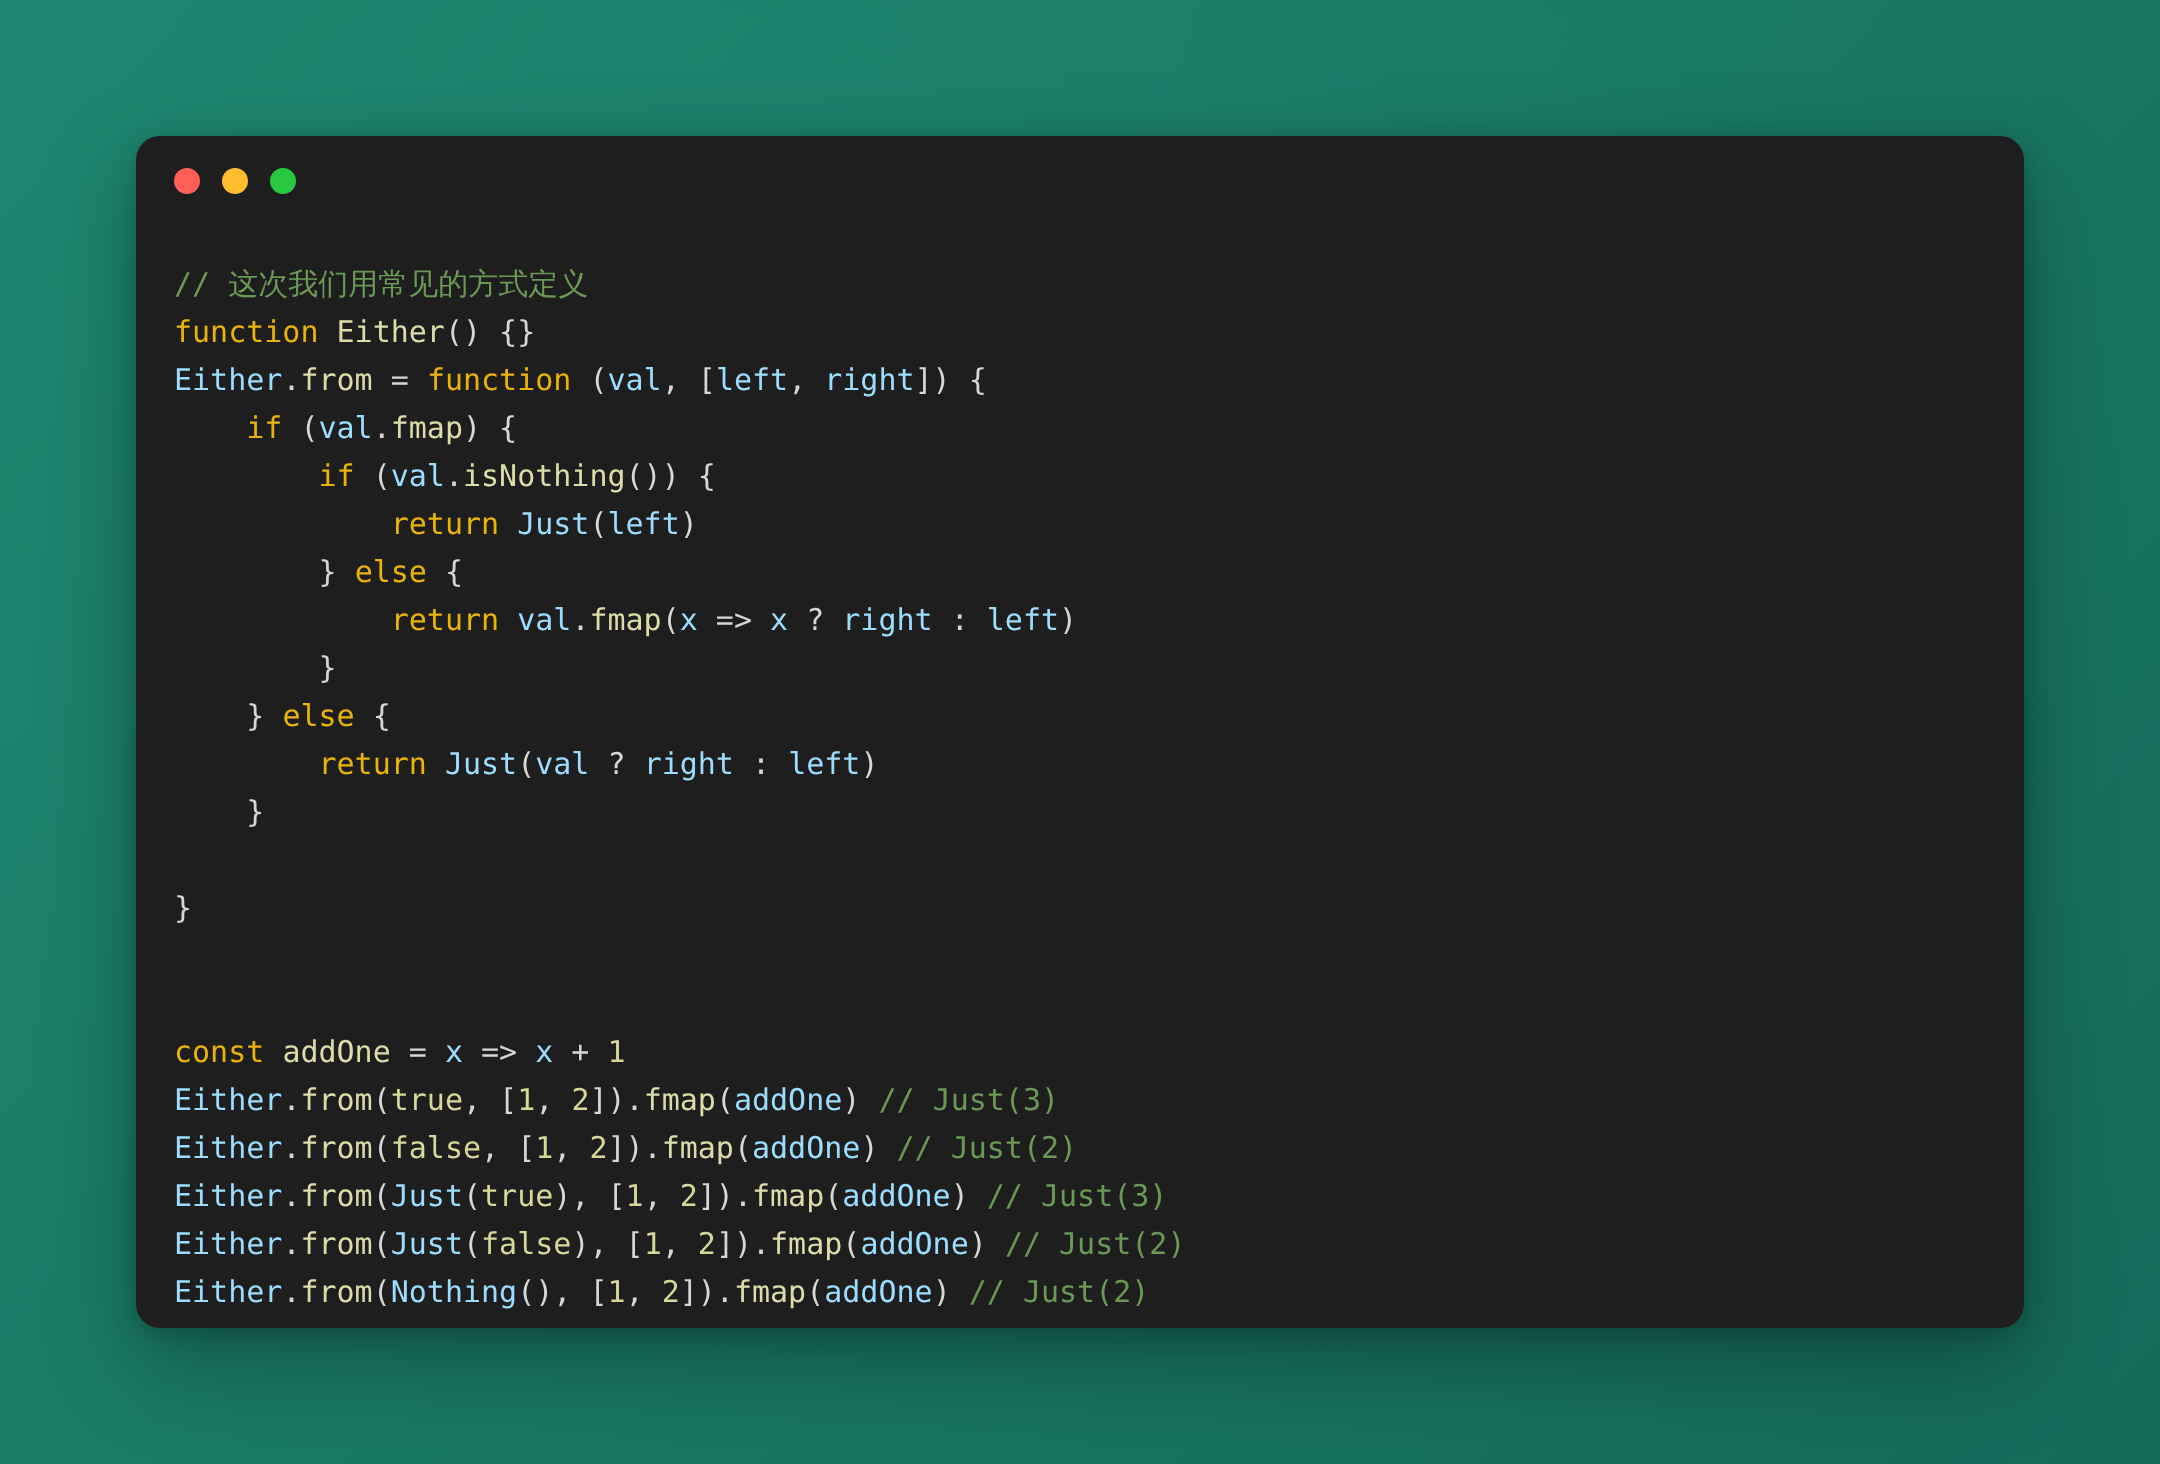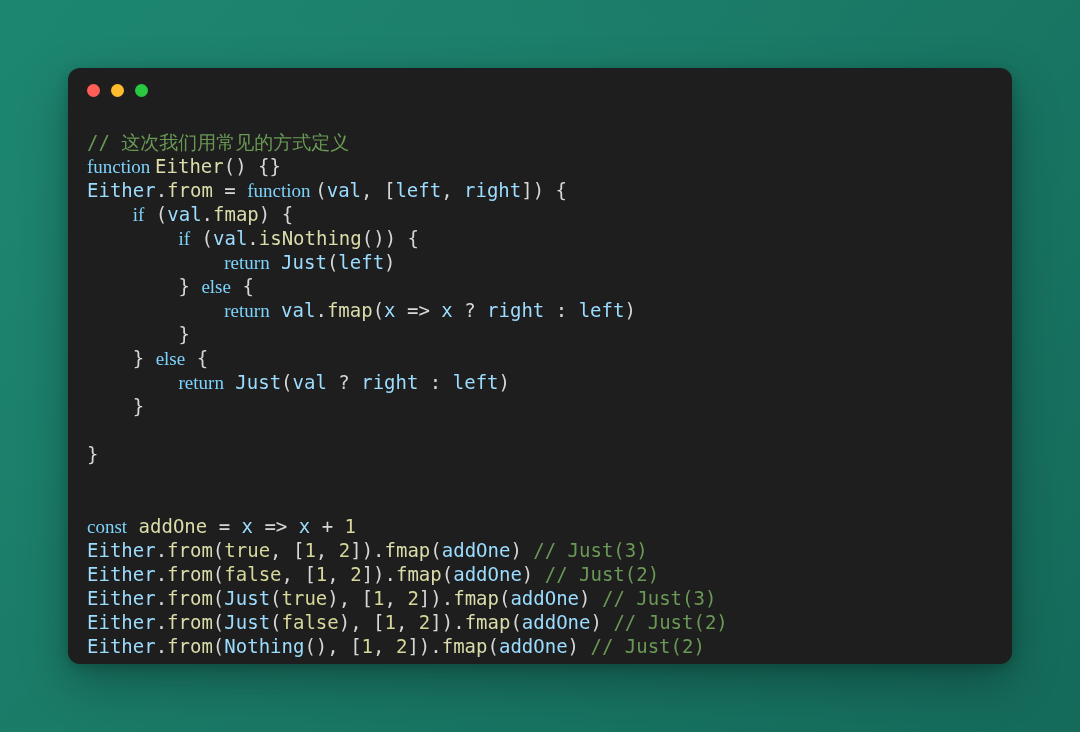--- a/index.html
+++ b/index.html
@@ -45,32 +45,32 @@
     width: 13px;
     height: 13px;
     border-radius: 50%;
     margin-right: 11px;
     display: block;
   }
 
   #code {
     padding: 18px 0 0 19px;
     font-family: "DejaVu Sans Mono", monospace;
-    font-size: 19px;
+    font-size: 15px;
     line-height: 24px;
     white-space: pre;
     color: #d4d4d4;
   }
   .line { height: 24px; }
   .line.blank { height: 24px; }
 
   .tok { white-space: pre; }
   .c-plain   { color: #d6d6d6; }
   .c-comment { color: #6a9955; }
-  .c-keyword { color: #7dd3fc; font-family: Liberation Serif, serif; }
+  .c-keyword { color: #eab308; }
   .c-func    { color: #dcdcaa; }
   .c-ident   { color: #9cdcfe; }
   .c-num     { color: #d7d79a; }
 </style>
 </head>
 <body>
 
 <div id="backdrop"></div>
 
 <div id="window">

